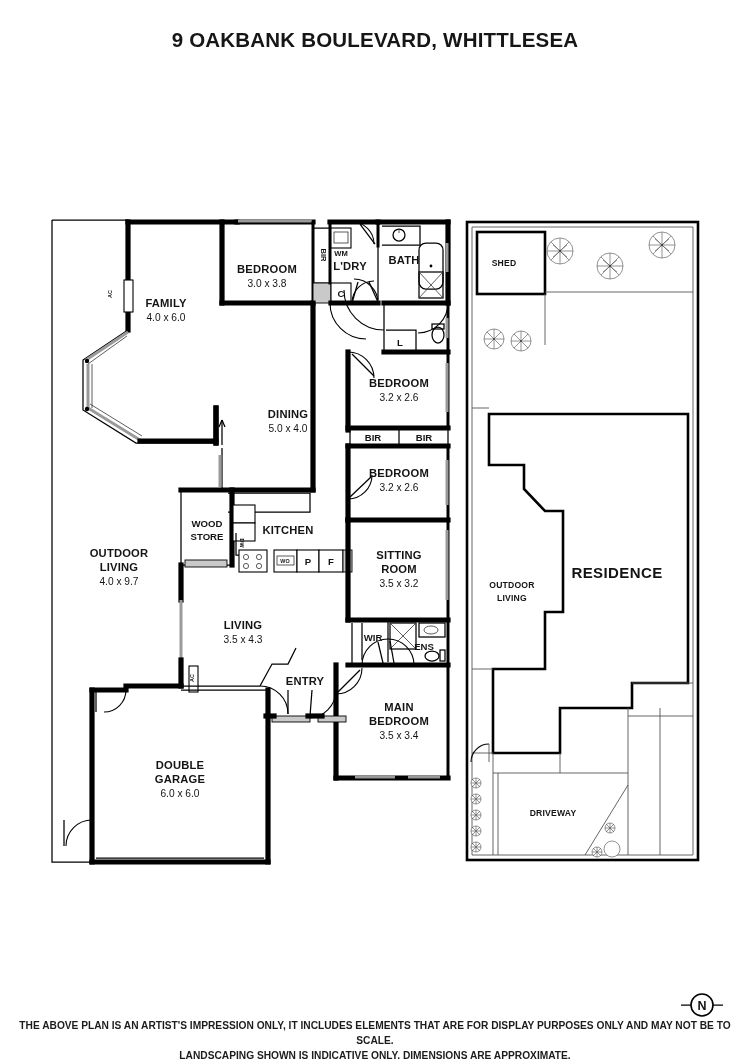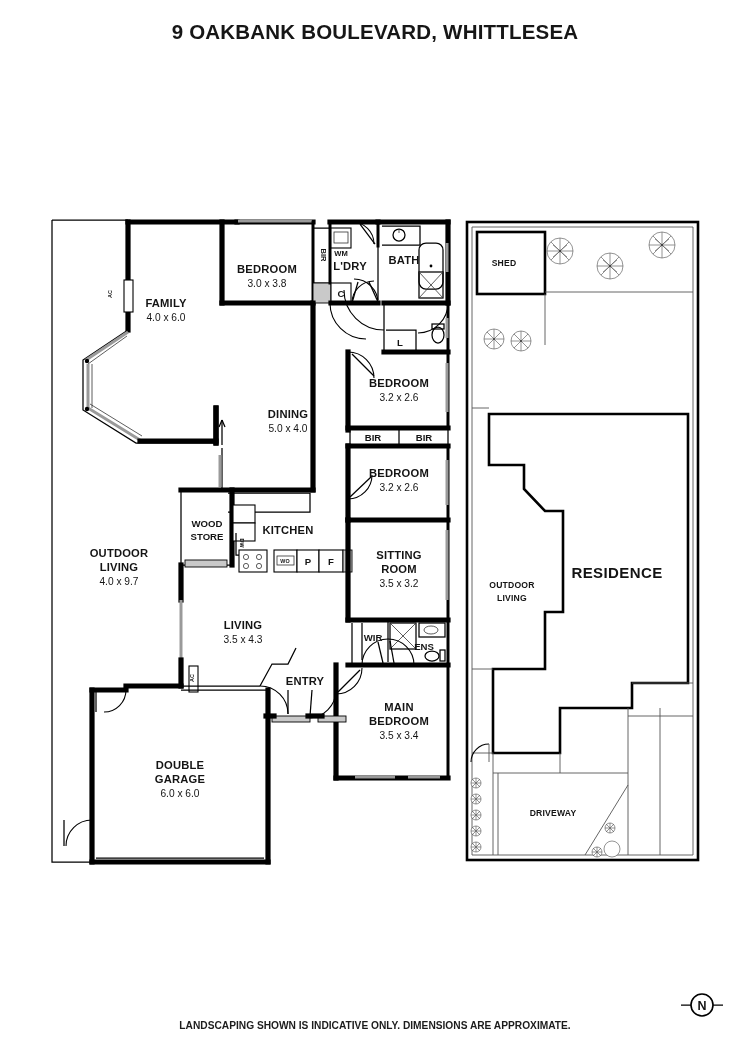--- a/index.html
+++ b/index.html
@@ -10,21 +10,21 @@
   body {
     width: 750px;
     height: 1061px;
     position: relative;
     font-family: "Liberation Sans", sans-serif;
     color: #1a1a1a;
     overflow: hidden;
   }
   #page-title {
     position: absolute;
-    top: 20px;
+    top: 28px;
     left: 0;
     width: 750px;
     text-align: center;
     font-size: 20.5px;
     font-weight: 700;
     letter-spacing: 0.2px;
     color: #161616;
     white-space: nowrap;
   }
   #plan-svg {
@@ -416,14 +416,15 @@
   </g>
 
   <g>
     <path class="w-thin" d="M681,1005 L723,1005"></path>
     <circle cx="702" cy="1005" r="11" fill="#fff" stroke="#000" stroke-width="1.6"></circle>
     <text x="702" y="1010" text-anchor="middle" font-size="12.5" font-weight="700" fill="#000">N</text>
   </g>
 </svg>
 
 <div id="disclaimer">
+  <span class="dline">THE ABOVE PLAN IS AN ARTIST'S IMPRESSION ONLY, IT INCLUDES ELEMENTS THAT ARE FOR DISPLAY PURPOSES ONLY AND MAY NOT BE TO SCALE.</span>
   <span class="dline">LANDSCAPING SHOWN IS INDICATIVE ONLY. DIMENSIONS ARE APPROXIMATE.</span>
 </div>
 
 </body></html>

